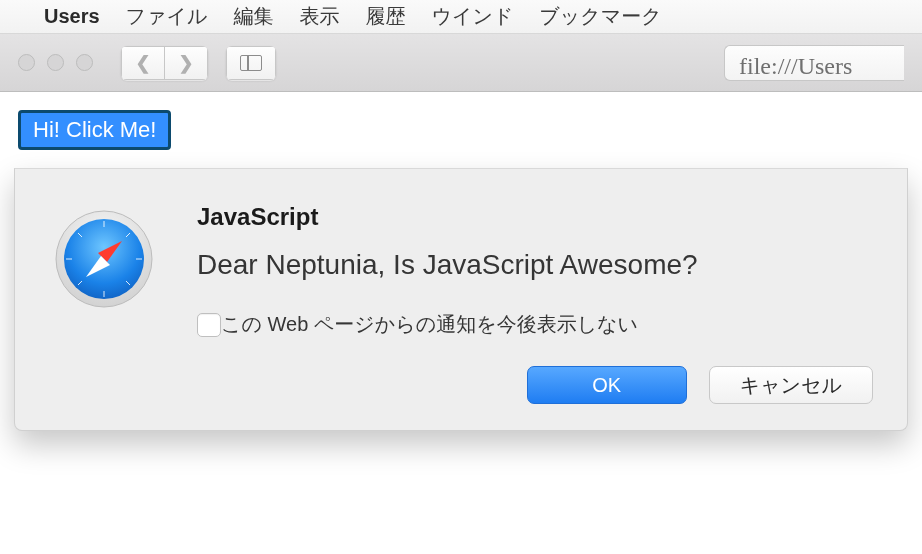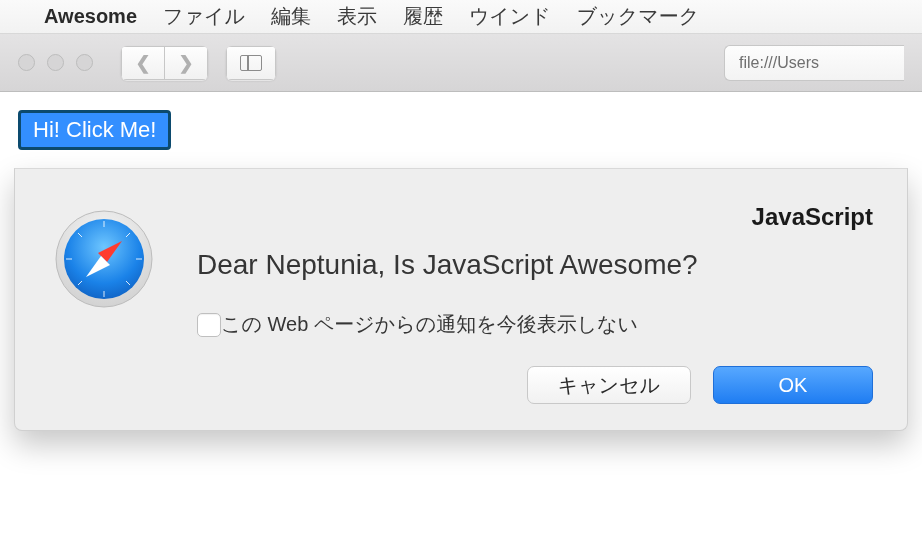--- a/index.html
+++ b/index.html
@@ -64,23 +64,24 @@
   .addr {
     margin-left: auto;
     height: 36px;
     min-width: 180px;
     padding: 0 14px;
     background: linear-gradient(#fdfdfd, #f3f3f3);
     border: 1px solid #c7c7c7;
     border-right: none;
     border-top-left-radius: 6px;
     border-bottom-left-radius: 6px;
-    display: flex; align-items: center;
-    font-size: 16px;
+    display: flex; align-items: flex-end;
+    font-size: 24px;
     color: #6f6f6f;
+    font-family: Liberation Serif, serif;
   }
 
   
   .page {
     position: relative;
     padding: 18px;
   }
   .hi-btn {
     background: #338fff;
     color: #fff;
@@ -113,21 +114,20 @@
     width: 110px; flex: 0 0 110px;
     display: flex; align-items: flex-start; justify-content: center;
     padding-top: 6px;
   }
   .dialog-body { flex: 1; }
   .dlg-title {
     font-size: 24px;
     font-weight: 700;
     color: #1a1a1a;
     margin-bottom: 18px;
-    text-align: right;
   }
   .dlg-msg {
     font-size: 28px;
     color: #353535;
     margin-bottom: 30px;
   }
   .dlg-check-row {
     display: flex;
     align-items: center;
     margin-bottom: 28px;
@@ -162,21 +162,21 @@
     background: linear-gradient(#57a8ff, #1f7df2);
     border: 1px solid #1f6fd8;
     color: #fff;
   }
 </style>
 </head>
 <body>
 
 <div class="menubar">
   <span class="apple-logo"></span>
-  <span class="app-name">Awesome</span>
+  <span class="app-name">Users</span>
   <span class="menu-item">ファイル</span>
   <span class="menu-item">編集</span>
   <span class="menu-item">表示</span>
   <span class="menu-item">履歴</span>
   <span class="menu-item">ウインド</span>
   <span class="menu-item">ブックマーク</span>
 </div>
 
 <div class="toolbar">
   <div class="traffic-lights">
@@ -238,19 +238,19 @@
         </svg>
       </div>
       <div class="dialog-body">
         <div class="dlg-title">JavaScript</div>
         <div class="dlg-msg">Dear Neptunia, Is JavaScript Awesome?</div>
         <div class="dlg-check-row">
           <div class="chk"></div>
           <span>この Web ページからの通知を今後表示しない</span>
         </div>
         <div class="dlg-btn-row">
+          <button class="dlg-btn primary">OK</button>
           <button class="dlg-btn">キャンセル</button>
-          <button class="dlg-btn primary">OK</button>
         </div>
       </div>
     </div>
   </div>
 </div>
 
 </body></html>

